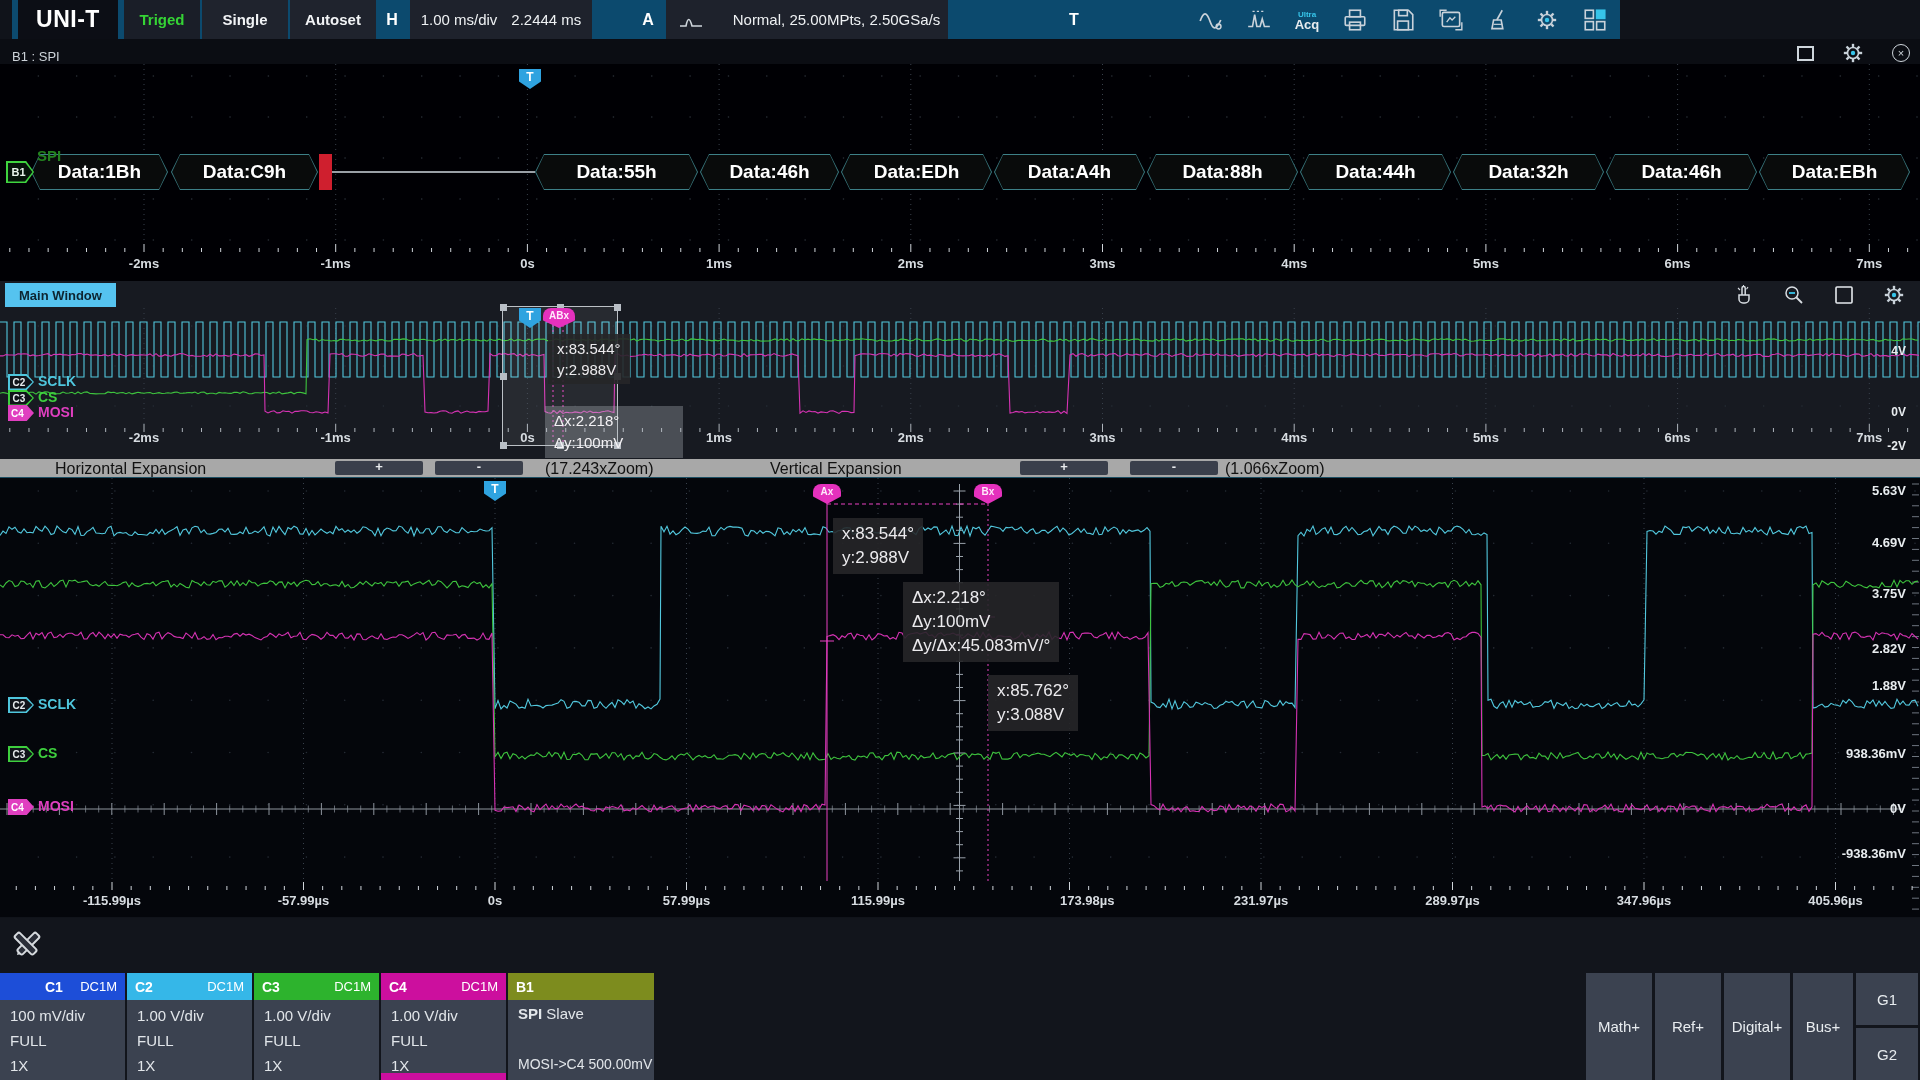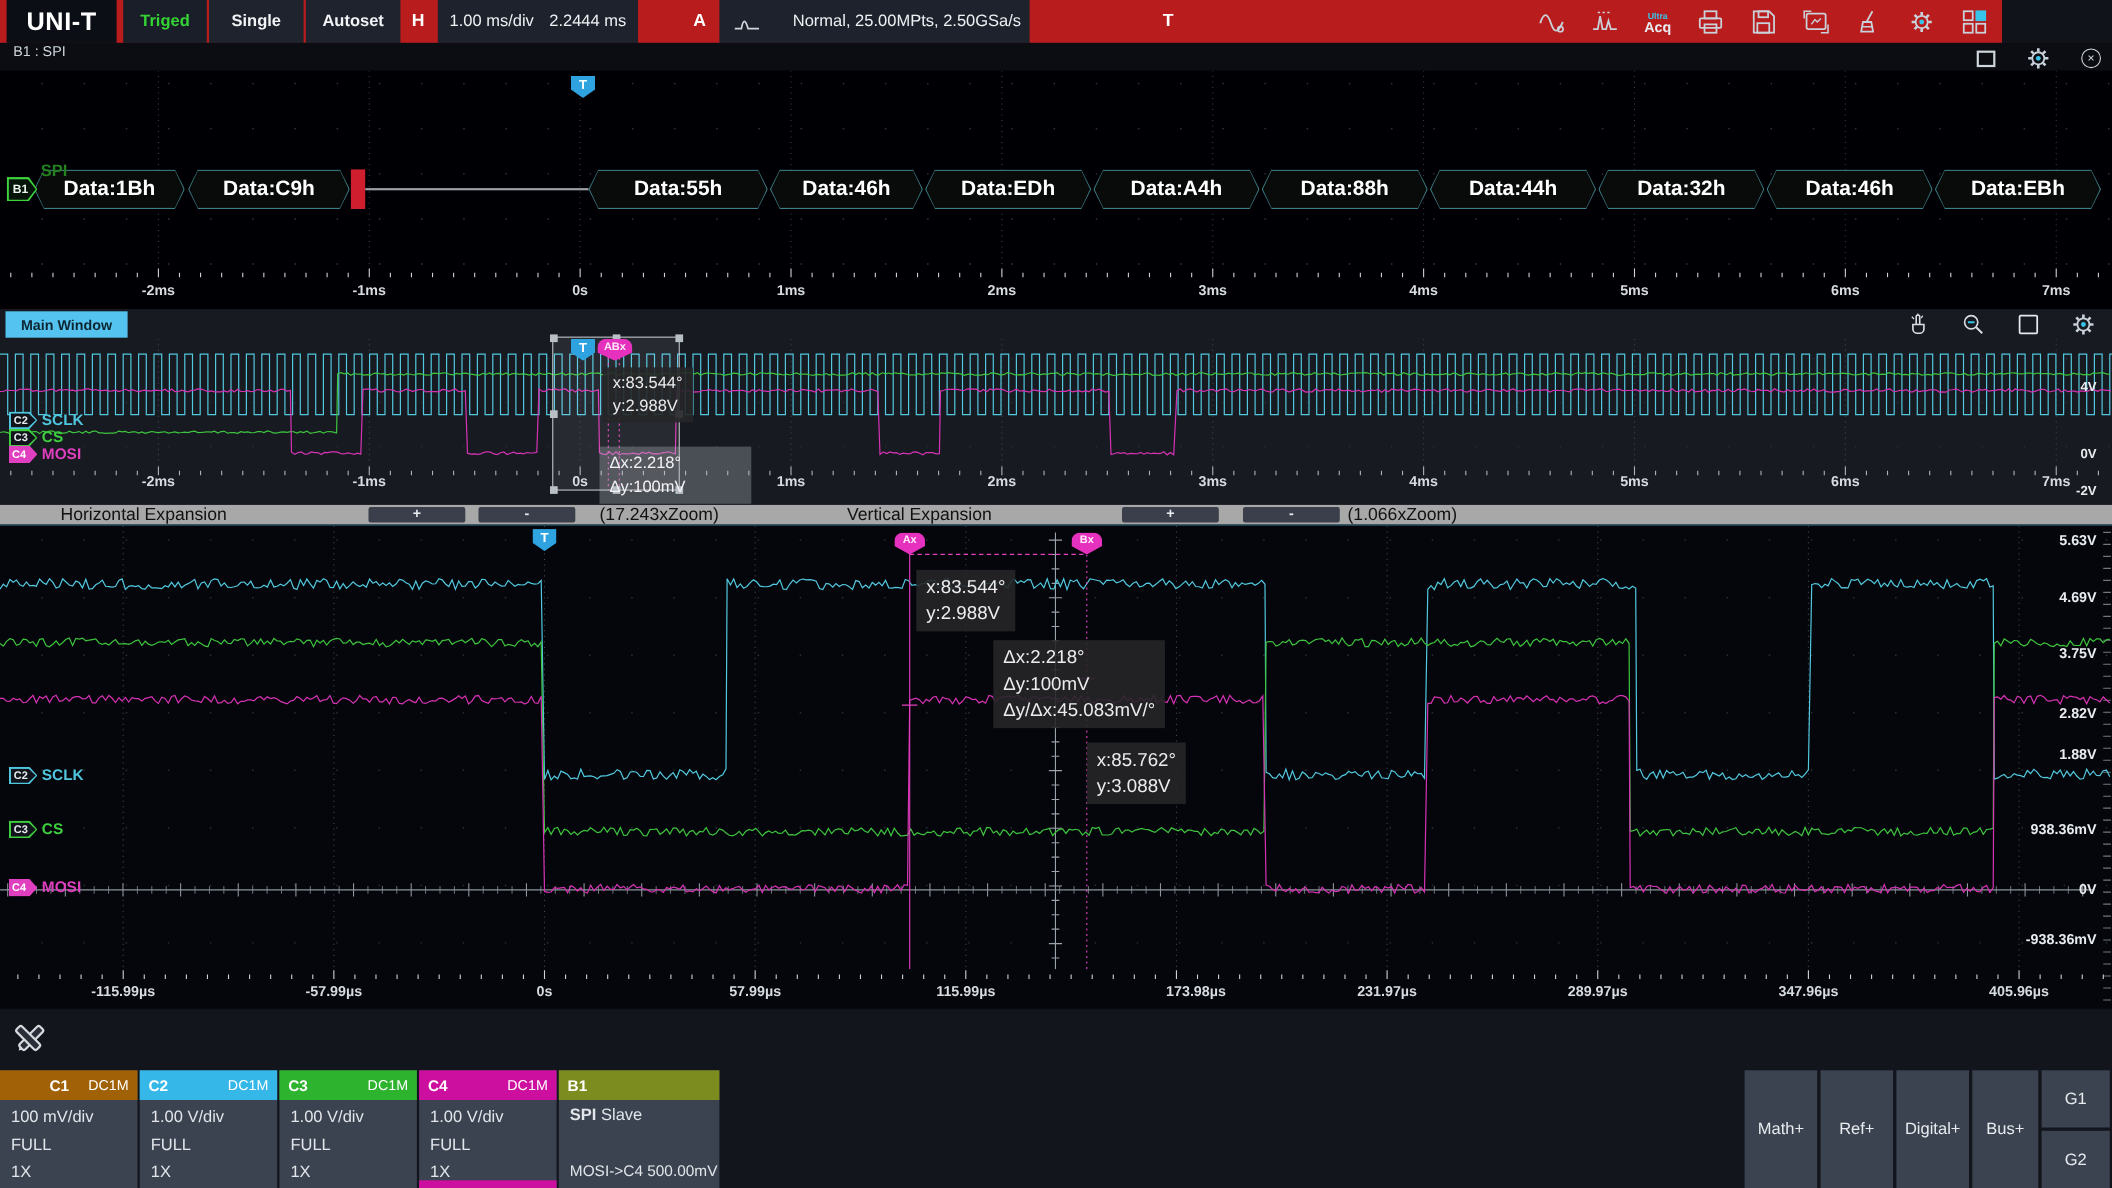--- a/index.html
+++ b/index.html
@@ -1,32 +1,32 @@
 <!DOCTYPE html>
 <html><head>
 <meta charset="utf-8">
 <style>
 *{margin:0;padding:0;box-sizing:border-box}
 html,body{width:1920px;height:1080px;background:#10131a;overflow:hidden;
   font-family:"Liberation Sans",sans-serif;color:#e6e9ec;font-size:14px}
 #screen{position:relative;width:1920px;height:1080px}
 
-#topbar{position:absolute;left:0;top:0;width:1820px;height:39px;background:#b91c1c}
+#topbar{position:absolute;left:12px;top:0;width:1608px;height:39px;background:#0c4a6e}
 #topbar>div{position:absolute;top:0;height:39px;display:flex;align-items:center;justify-content:center}
 .tb-logo{left:6px;width:100px;font-size:23px;font-weight:bold;letter-spacing:.5px;color:#fff;background:#0c0e15}
 .tb-btn{background:#1f232d;font-size:15px;font-weight:bold;color:#f1f3f5}
 .tb-badge{font-size:16px;font-weight:bold;color:#fff}
 .tb-box{background:#1e222c;font-size:15px;color:#eef1f3;gap:14px}
 .tb-icons{right:8px;gap:14px}
 .tb-icon{width:34px;height:30px;display:flex;align-items:center;justify-content:center;flex-direction:column}
 .acq-wrap{display:flex;flex-direction:column;align-items:center;line-height:10px}
 .acq-sub{font-size:8px;color:#37c4e9;font-weight:bold}
 .acq-main{font-size:13px;font-weight:bold;color:#e8ecef}
 
-#busbar{position:absolute;left:0;top:39px;width:1920px;height:25px;background:#0b0d13;display:flex;align-items:flex-start}
+#busbar{position:absolute;left:0;top:39px;width:1920px;height:25px;background:#0b0d13;display:flex;align-items:flex-end}
 #busbar .title{margin-left:12px;font-size:13px;color:#cdd3d9}
 .busbar-icons{position:absolute;right:10px;top:3px;display:flex;gap:28px;align-items:center}
 .win-sq{width:17px;height:15px;border:2px solid #cfd6dc}
 .close-circ{width:18px;height:18px;border:1.5px solid #cfd6dc;border-radius:50%;display:flex;align-items:center;justify-content:center;font-size:11px;color:#cfd6dc}
 
 #spi-panel{position:absolute;left:0;top:64px;width:1920px;height:217px;background:#000004;overflow:hidden}
 #spi-svg{position:absolute;left:0;top:0}
 .hexo{position:absolute;top:90px;height:36px;background:#3d8087;
   clip-path:polygon(9px 0,calc(100% - 9px) 0,100% 50%,calc(100% - 9px) 100%,9px 100%,0 50%)}
 .hexi{position:absolute;left:1px;top:1px;right:1px;bottom:1px;background:#090b0b;
@@ -1816,21 +1816,21 @@
   <div id="bottom">
     <span style="position:absolute;left:10px;top:10px">
       <svg width="34" height="34" viewBox="0 0 34 34" fill="none" stroke="#d6dade" stroke-width="2">
         <rect x="13.5" y="2" width="7" height="26" rx="2" transform="rotate(45 17 17)" fill="#2a2e38"></rect>
         <rect x="13.5" y="2" width="7" height="26" rx="2" transform="rotate(-45 17 17)" fill="#2a2e38"></rect>
         <path d="M7 27 l4 -1 -3 -3 z" fill="#d6dade" stroke="none"></path>
       </svg>
     </span>
     <div id="cards">
         <div class="card">
-          <div class="card-h" style="background: #a16207; padding-left: 45px;">
+          <div class="card-h" style="background: #1d4ed8; padding-left: 45px;">
             <div class="card-id">C1</div>
             <div class="card-cp">DC1M</div>
           </div>
           <div class="card-b">
             <div>100 mV/div</div>
             <div>FULL</div>
             <div>1X</div>
           </div>
         </div>
         <div class="card">

